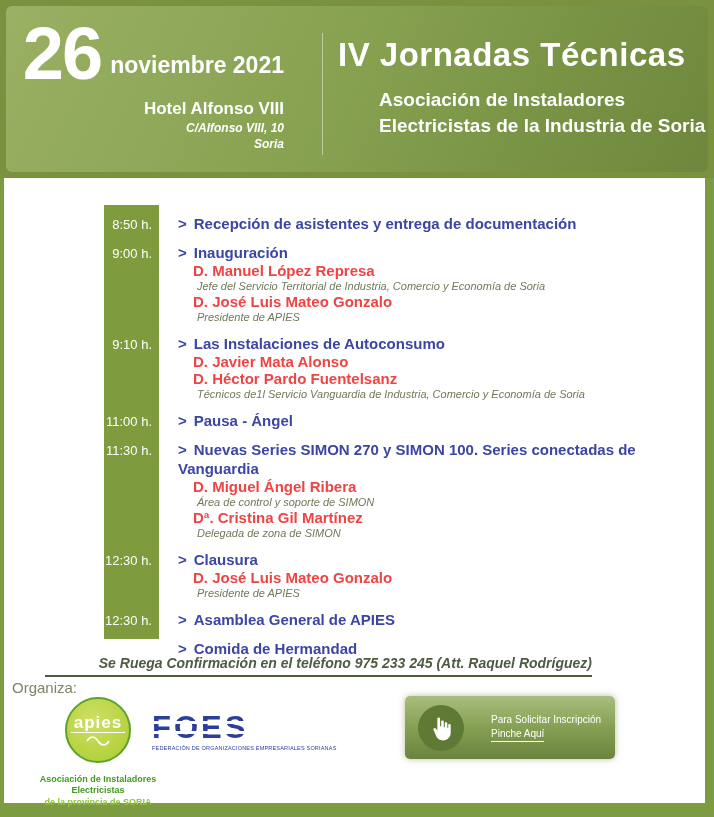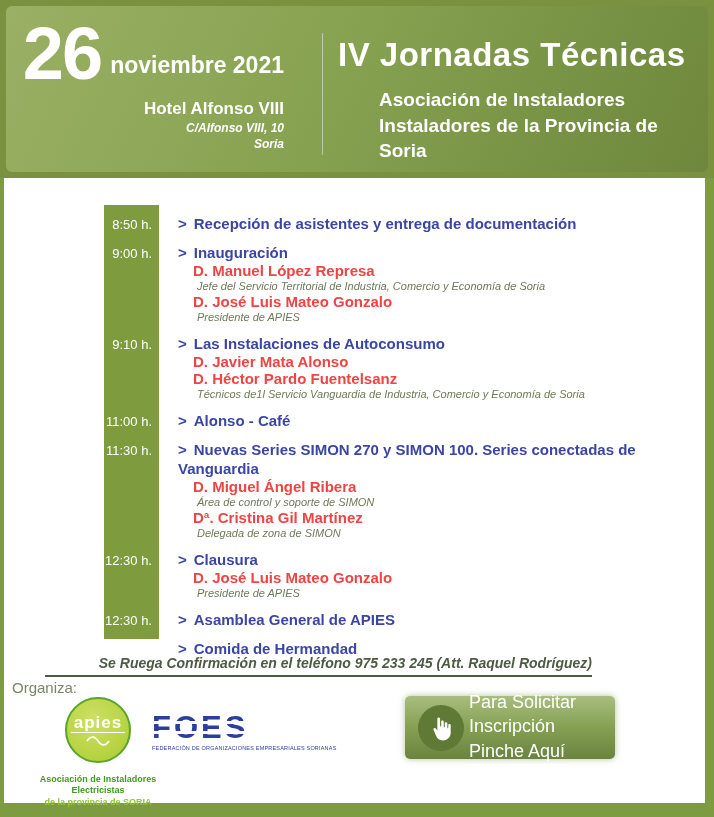--- a/index.html
+++ b/index.html
@@ -56,21 +56,21 @@
   .foes-stripe{position:absolute;left:-2px;right:-2px;height:3px;background:#ffffff;}
   .stripe1{top:9px;} .stripe2{top:19px;}
   .foes-cap{margin-top:2px;font-size:6px;color:#2b3e9a;letter-spacing:0.2px;white-space:nowrap;
     transform:scale(0.92);transform-origin:left top;}
 
   .reg-btn{position:absolute;left:405px;top:696px;width:210px;height:63px;border-radius:5px;cursor:pointer;
     background:linear-gradient(180deg,#a9bd80 0%,#85a052 50%,#6a8340 100%);
     box-shadow:0 0 6px rgba(110,135,60,0.5);display:flex;align-items:center;}
   .btn-circle{width:46px;height:46px;border-radius:50%;background:#5e7a34;margin-left:13px;flex:0 0 46px;
     display:flex;align-items:center;justify-content:center;}
-  .btn-text{margin-left:5px;color:#fff;font-size:18px;line-height:1.35;}
+  .btn-text{margin-left:27px;color:#fff;font-size:10px;line-height:1.35;}
   .btn-line2{display:inline-block;border-bottom:1px solid #fff;padding-bottom:1px;}
 </style>
 </head>
 <body>
 
 <div class="page">
 
   <div class="frame-left"></div>
   <div class="frame-right"></div>
   <div class="frame-bottom"></div>
@@ -84,21 +84,21 @@
         </div>
         <div class="venue">Hotel Alfonso VIII</div>
         <div class="addr">C/Alfonso VIII, 10</div>
         <div class="city">Soria</div>
       </div>
       <div class="h-divider"></div>
       <div class="h-right">
         <div class="h-title">IV Jornadas Técnicas</div>
         <div class="h-assoc">
           <div>Asociación de Instaladores</div>
-          <div>Instaladores de la Provincia de Soria</div>
+          <div>Electricistas de la Industria de Soria</div>
         </div>
       </div>
     </div>
   </div>
 
   <div class="time-col"></div>
   <div class="schedule">
 
     <div class="entry">
       <div class="time">8:50 h.</div>
@@ -124,21 +124,21 @@
         <div class="etitle"><span class="chev">&gt;</span><span>Las Instalaciones de Autoconsumo</span></div>
         <div class="name">D. Javier Mata Alonso</div>
         <div class="name">D. Héctor Pardo Fuentelsanz</div>
         <div class="role">Técnicos de1l Servicio Vanguardia de Industria, Comercio y Economía de Soria</div>
       </div>
     </div>
 
     <div class="entry">
       <div class="time">11:00 h.</div>
       <div class="ebody">
-        <div class="etitle"><span class="chev">&gt;</span><span>Alonso - Café</span></div>
+        <div class="etitle"><span class="chev">&gt;</span><span>Pausa - Ángel</span></div>
       </div>
     </div>
 
     <div class="entry">
       <div class="time">11:30 h.</div>
       <div class="ebody">
         <div class="etitle"><span class="chev">&gt;</span><span>Nuevas Series SIMON 270 y SIMON 100. Series conectadas de Vanguardia</span></div>
         <div class="name">D. Miguel Ángel Ribera</div>
         <div class="role">Área de control y soporte de SIMON</div>
         <div class="name">Dª. Cristina Gil Martínez</div>

